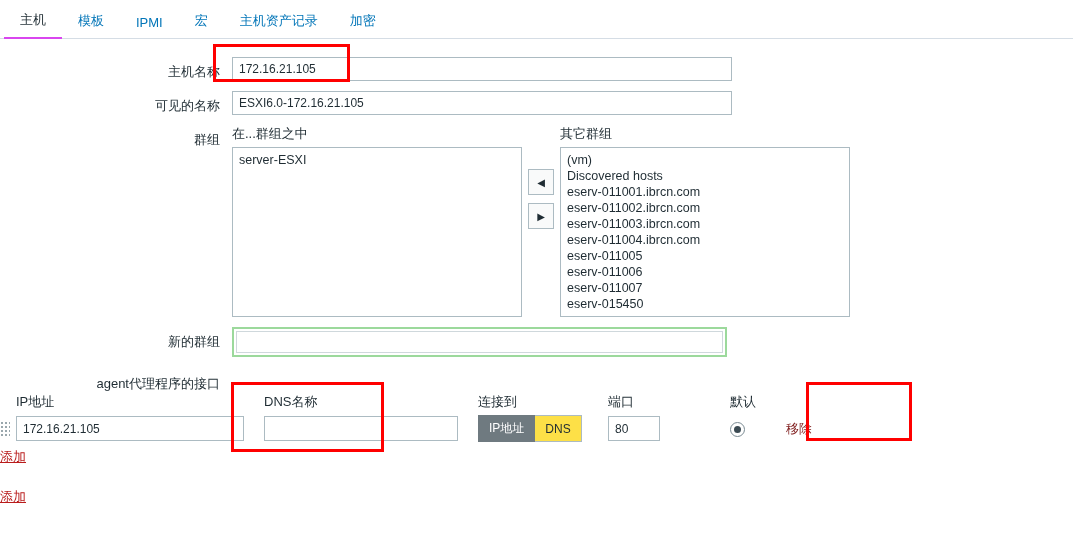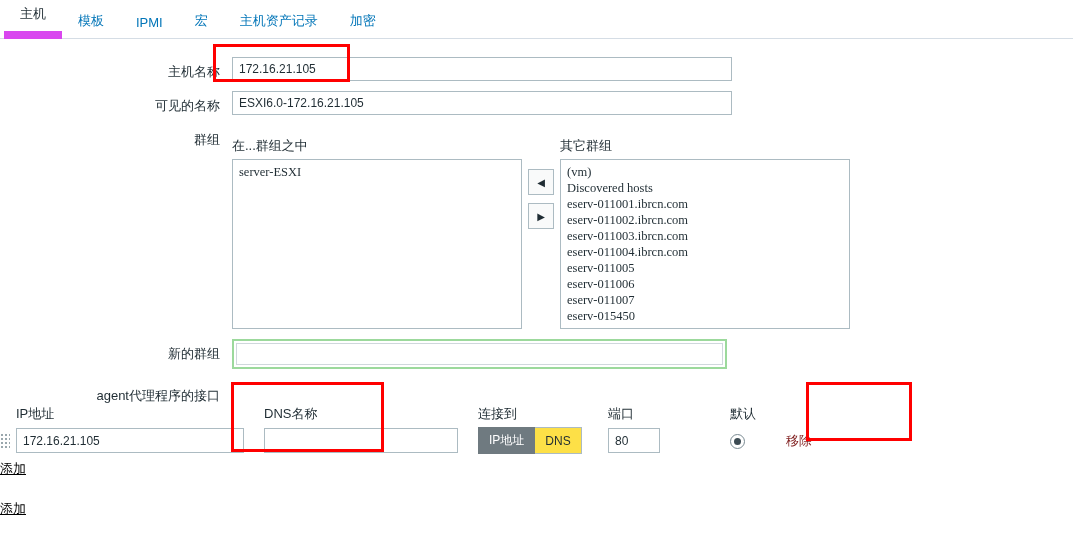--- a/index.html
+++ b/index.html
@@ -25,21 +25,21 @@
     height: 32px;
   }
   .tab {
     padding: 6px 16px 8px 16px;
     color: #0275b8;
     cursor: pointer;
     font-size: 13px;
   }
   .tab.active {
     color: #1f2c33;
-    border-bottom: 8px solid #d946ef;
+    border-bottom: 2px solid #d946ef;
     margin-bottom: -1px;
     font-weight: 400;
   }
   
   .form {
     padding-top: 18px;
   }
   .row {
     display: flex;
     align-items: flex-start;
@@ -69,37 +69,36 @@
     outline: none;
   }
   
   .groups-wrap {
     display: flex;
     align-items: flex-start;
   }
   .group-col {
     display: flex;
     flex-direction: column;
-    margin-top: 12px;
   }
   .group-col .glabel {
     font-size: 13px;
     margin-bottom: 4px;
   }
   .group-list {
     width: 290px;
     height: 170px;
     border: 1px solid #acbbc2;
     overflow-y: scroll;
     padding: 4px 6px;
     box-sizing: border-box;
     font-size: 12.5px;
     line-height: 16px;
   }
-  .group-list .item { white-space: nowrap; font-family: Liberation Serif, serif; }
+  .group-list .item { white-space: nowrap; }
   .move-col {
     display: flex;
     flex-direction: column;
     justify-content: center;
     padding: 0 6px;
     margin-top: 40px;
   }
   .move-btn {
     width: 24px;
     height: 24px;
@@ -180,21 +179,21 @@
   }
   .radio-dot.checked::after {
     content: "";
     position: absolute;
     left: 3px; top: 3px;
     width: 7px; height: 7px;
     background: #3c4b53;
     border-radius: 50%;
   }
   .link {
-    color: #000000;
+    color: #b91c1c;
     cursor: pointer;
     text-decoration: underline;
     font-size: 13px;
   }
   .grey { color: #7f1d1d; }
   
   .hl {
     position: absolute;
     border: 3px solid #ff0000;
     pointer-events: none;

